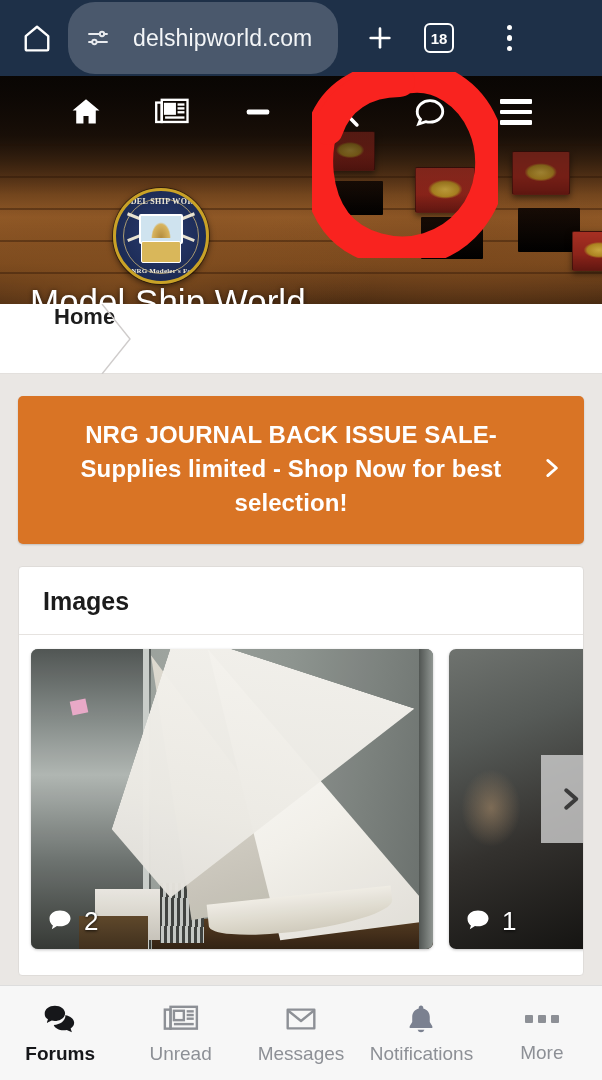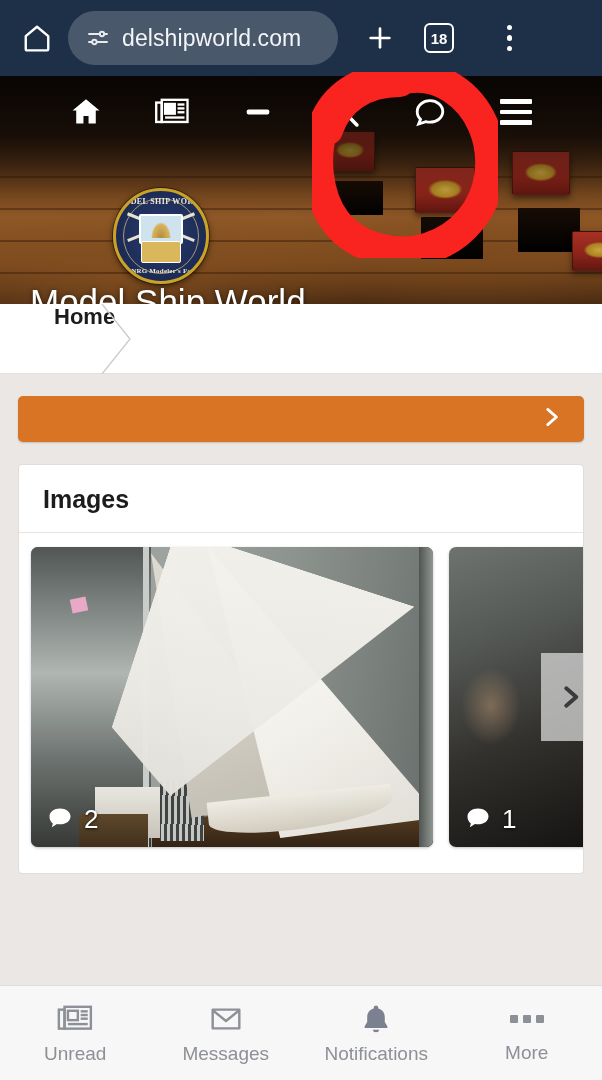--- a/index.html
+++ b/index.html
@@ -22,27 +22,27 @@
     position: relative;
     z-index: 5;
   }
   .home-btn {
     width: 46px; height: 46px;
     display: flex; align-items: center; justify-content: center;
     flex: 0 0 auto;
   }
   .url-pill {
     flex: 1 1 auto;
-    height: 54px;
+    height: 72px;
     background: #4a586c;
     border-radius: 27px;
     display: flex;
     align-items: center;
     padding: 0 18px;
-    gap: 12px;
+    gap: 23px;
     overflow: hidden;
     max-width: 270px;
   }
   .url-text {
     color: #f3f5f7;
     font-size: 23px;
     letter-spacing: .1px;
     white-space: nowrap;
     overflow: hidden;
   }
@@ -570,20 +570,21 @@
   <div class="crumb-sep">
     <svg width="34" height="70" viewBox="0 0 34 70" fill="none" stroke="#cfcccb" stroke-width="1.4">
       <path d="M2 0 L30 35 L2 70"></path>
     </svg>
   </div>
 </div>
 
 <div class="page">
 
   <div class="promo">
+    <div class="promo-text">NRG JOURNAL BACK ISSUE SALE- Supplies limited - Shop Now for best selection!</div>
     <div class="promo-arrow">
       <svg width="26" height="34" viewBox="0 0 24 24" fill="none" stroke="#ffffff" stroke-width="2.6" stroke-linecap="round" stroke-linejoin="round">
         <polyline points="9 5 17 12 9 19"></polyline>
       </svg>
     </div>
   </div>
 
   <div class="card">
     <div class="card-header">
       <div class="card-title">Images</div>
@@ -631,20 +632,27 @@
           <span class="thumb-count">1</span>
         </div>
       </div>
 
     </div>
   </div>
 </div>
 
 <div class="bottom-nav">
 
+  <div class="bnav-item active">
+    <svg width="40" height="34" viewBox="0 0 26 24" fill="#16171a">
+      <path d="M9.4 2.6c4 0 7.2 2.4 7.2 5.4s-3.2 5.4-7.2 5.4c-.8 0-1.5-.1-2.2-.3l-3.6 1.8.9-2.8C2.6 11.1 2.2 9.9 2.2 8 2.2 5 5.4 2.6 9.4 2.6z"></path>
+      <path d="M16.6 9.4c3.6.3 6.4 2.6 6.4 5.3 0 1.6-1 3-2.5 4l.9 2.7-3.6-1.7c-.7.2-1.5.3-2.3.3-3.3 0-6.1-1.6-6.9-3.8 4.6-.2 8.2-3 8.2-6.4z"></path>
+    </svg>
+    <span class="bnav-label">Forums</span>
+  </div>
 
   <div class="bnav-item">
     <svg width="38" height="34" viewBox="0 0 26 24" fill="none" stroke="#8d9096" stroke-width="1.7">
       <rect x="1.6" y="5.4" width="4" height="13.4"></rect>
       <rect x="5.6" y="3.4" width="18.6" height="15.4"></rect>
       <rect x="8" y="6.2" width="7" height="6.6"></rect>
       <line x1="17" y1="6.6" x2="22" y2="6.6"></line>
       <line x1="17" y1="9.2" x2="22" y2="9.2"></line>
       <line x1="17" y1="11.8" x2="22" y2="11.8"></line>
       <line x1="8" y1="15.6" x2="22" y2="15.6"></line>

